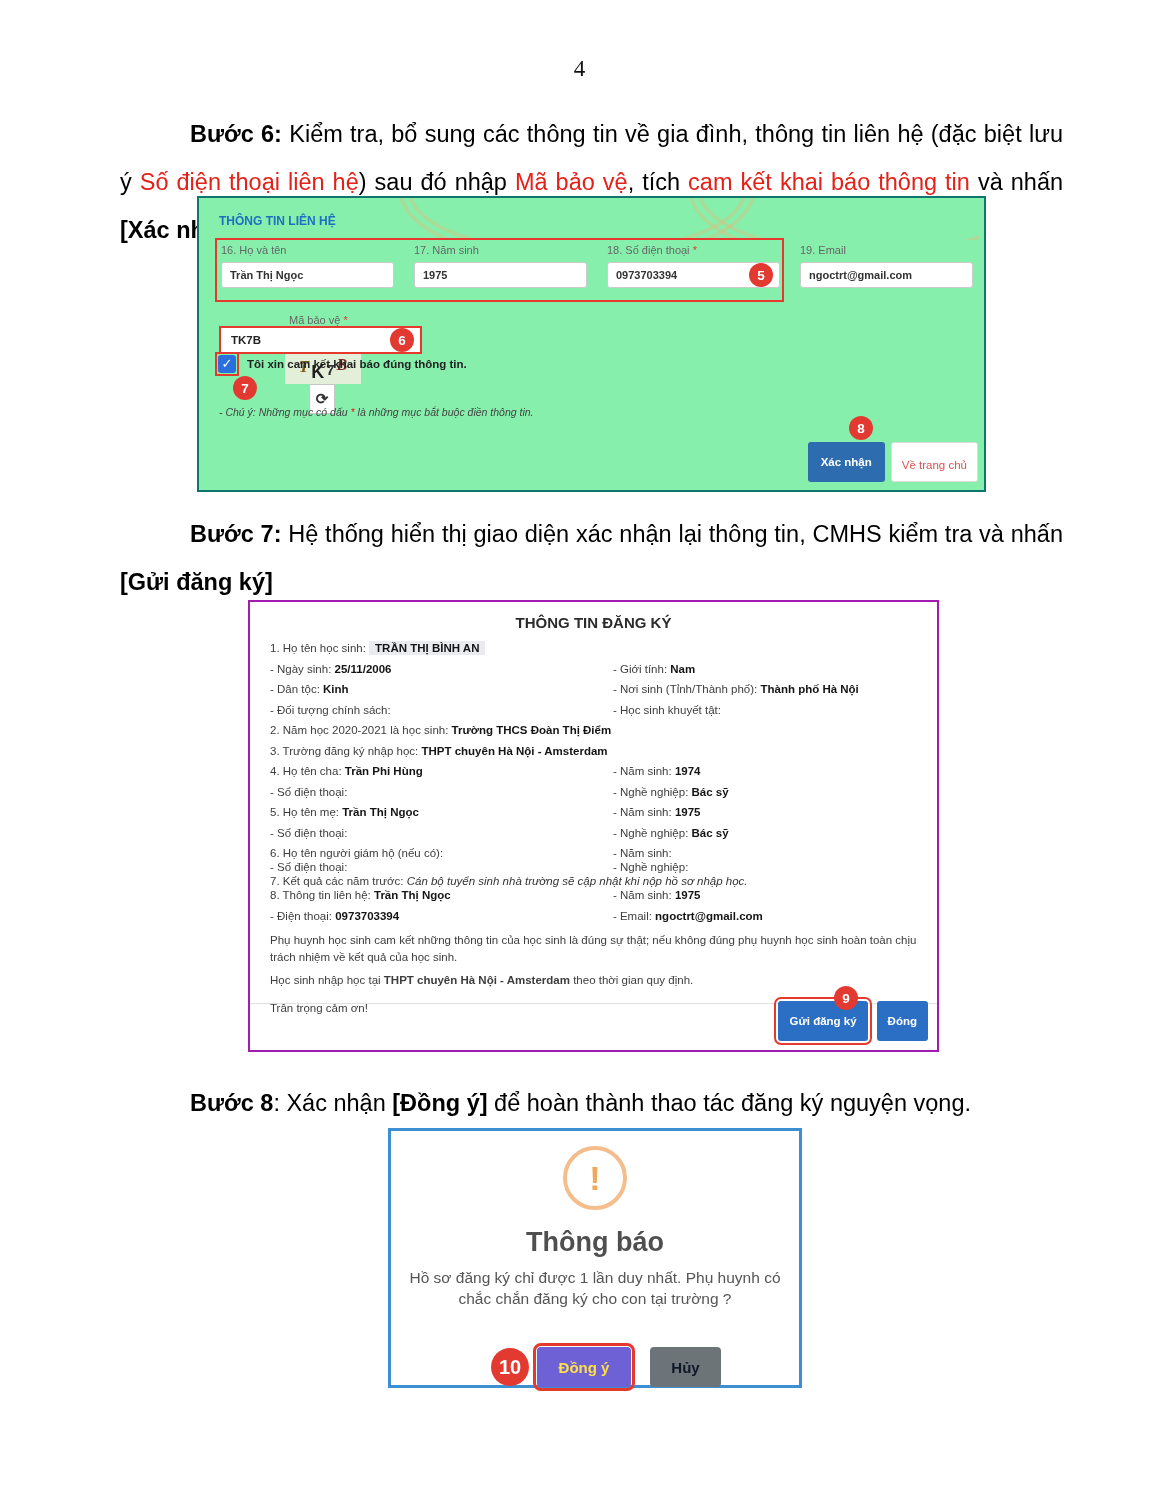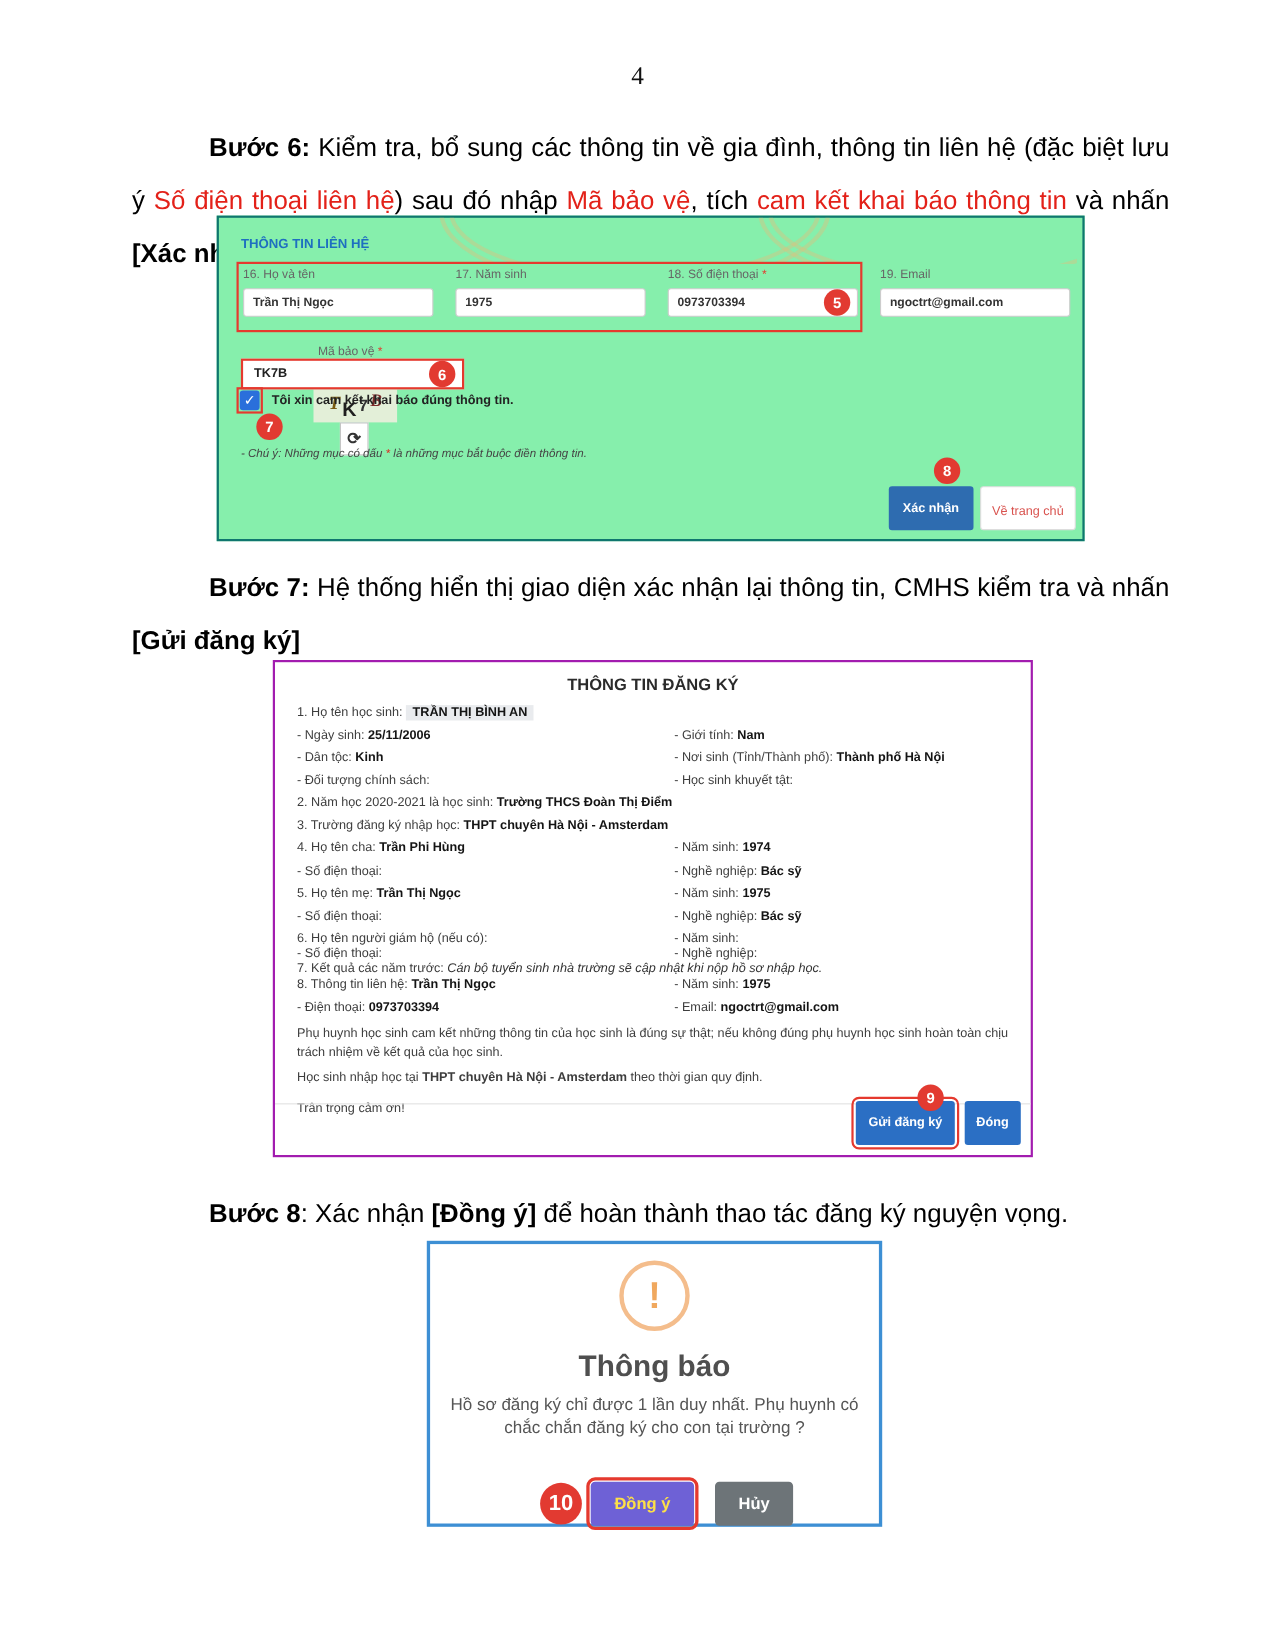--- a/index.html
+++ b/index.html
@@ -72,21 +72,21 @@
   .btn-submit{background:#2b6fc4;color:#fff;font-weight:bold;padding:0 11px;outline:2px solid #e5392e;outline-offset:2px;}
   .btn-close{background:#2b6fc4;color:#fff;font-weight:bold;padding:0 11px;}
 
   
   #dialog{position:absolute;left:388px;top:1128px;width:414px;height:260px;border:3px solid #3d8fd4;background:#fff;box-sizing:border-box;text-align:center;}
   .dlg-circle{width:64px;height:64px;border:4px solid #f4bd8c;border-radius:50%;margin:15px auto 0;display:flex;align-items:center;justify-content:center;font-size:34px;font-weight:bold;color:#f0a85e;box-sizing:border-box;}
   .dlg-title{margin-top:17px;font-size:27px;font-weight:bold;color:#4f4f4f;}
   .dlg-msg{margin:9px auto 0;width:374px;font-size:15.5px;color:#555;line-height:21px;}
   .badge10{left:100px;top:217px;width:38px;height:38px;font-size:20px;}
   .btn-agree{position:absolute;left:146px;top:216px;width:94px;height:40px;background:#6e61d6;color:#fde047;font-weight:bold;font-size:15px;border-radius:4px;border:none;outline:3px solid #e5392e;outline-offset:1px;cursor:pointer;}
-  .btn-cancel{position:absolute;left:259px;top:216px;width:71px;height:40px;background:#6d7478;color:#ffffff;font-weight:bold;font-size:15px;border-radius:4px;border:none;cursor:pointer;}
+  .btn-cancel{position:absolute;left:259px;top:216px;width:71px;height:40px;background:#6d7478;color:#0f172a;font-weight:bold;font-size:15px;border-radius:4px;border:none;cursor:pointer;}
 </style>
 </head>
 <body>
 
 <div class="pagenum">4</div>
 
 <div id="p6" class="para"><span class="b">Bước 6:</span><span> Kiểm tra, bổ sung các thông tin về gia đình, thông tin liên hệ (đặc biệt lưu ý </span><span class="r">Số điện thoại liên hệ</span><span>) sau đó nhập </span><span class="r">Mã bảo vệ</span><span>, tích </span><span class="r">cam kết khai báo thông tin</span><span> và nhấn </span><span class="b">[Xác nhận]</span></div>
 
 <div id="shot1">
   <div class="s1-deco"></div>

